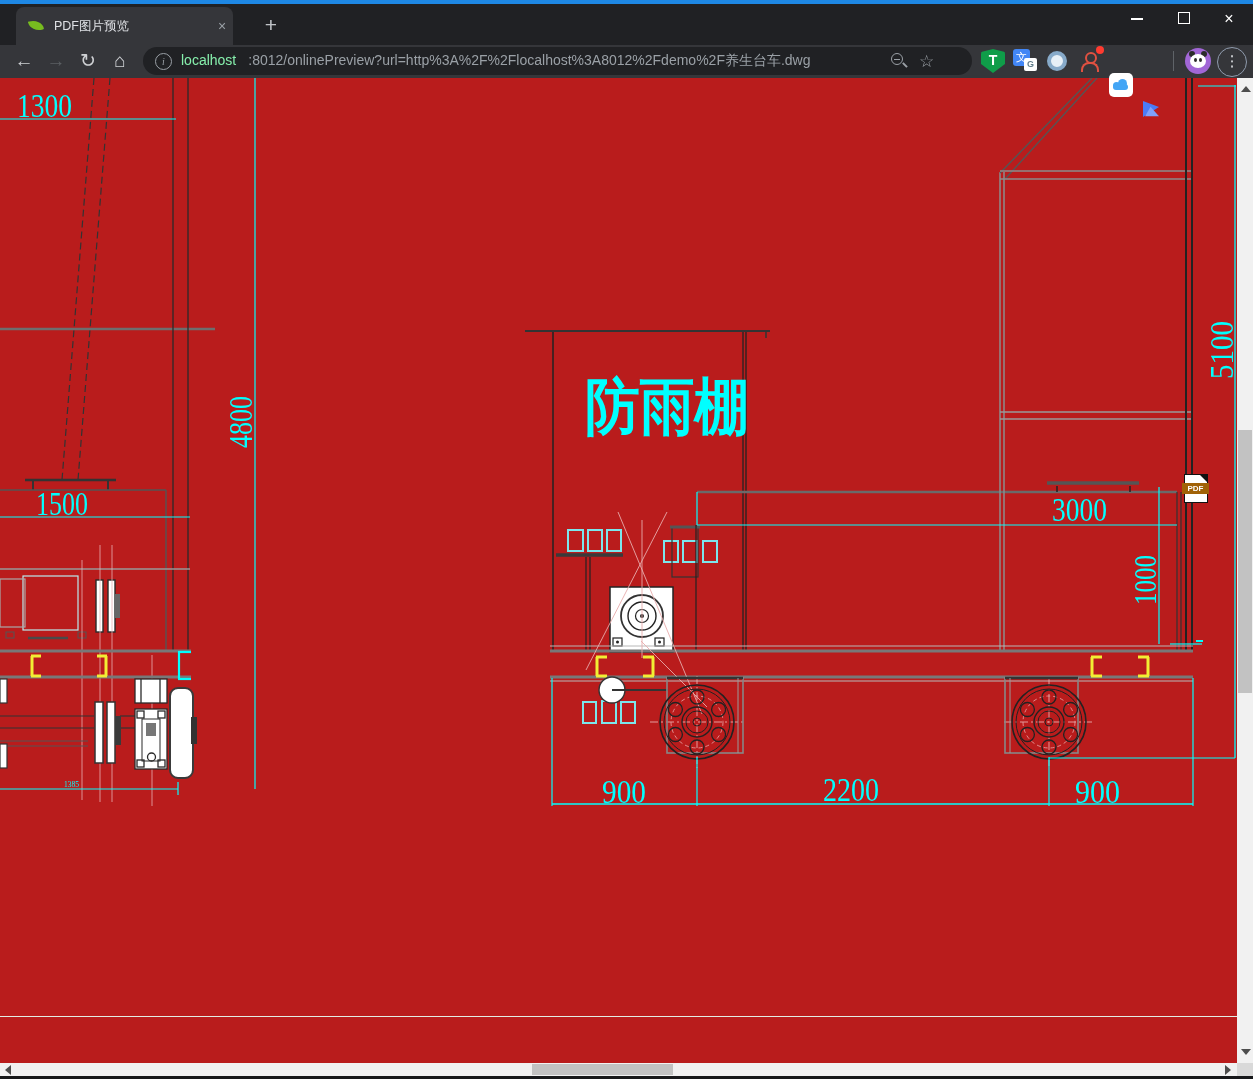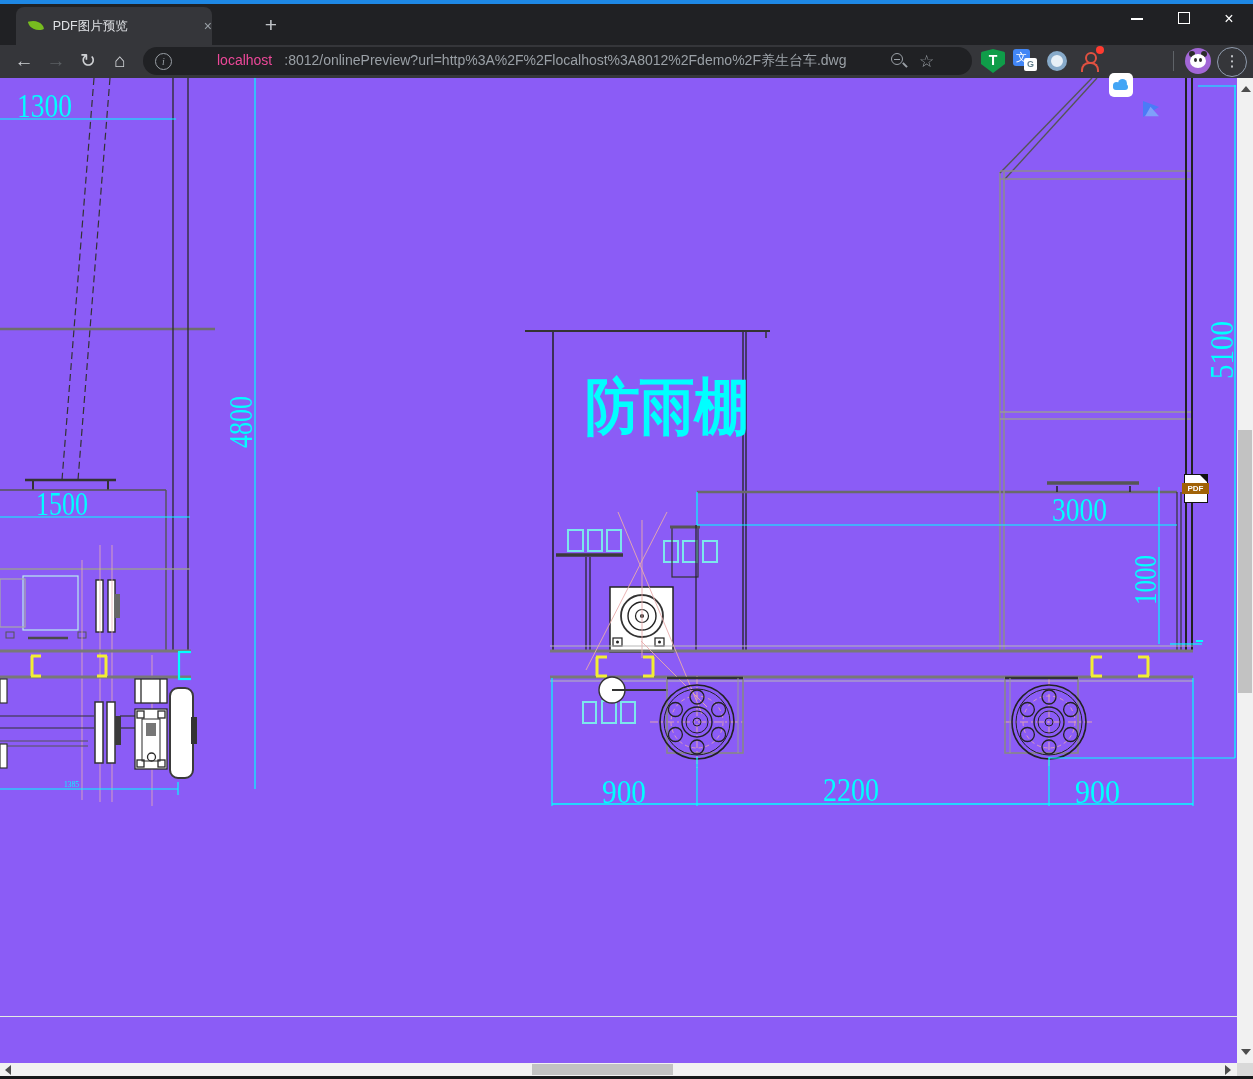--- a/index.html
+++ b/index.html
@@ -4,21 +4,21 @@
 <style>
   html,body{margin:0;padding:0;background:#000;}
   #app{position:relative;width:1253px;height:1079px;overflow:hidden;
        font-family:"Liberation Sans",sans-serif;background:#fff;}
   .abs{position:absolute;}
 
   
   #accent{left:0;top:0;width:1253px;height:4px;background:#1e88e5;z-index:30;}
   #tabbar{left:0;top:4px;width:1253px;height:41px;background:#202124;z-index:30;}
   #toolbar{left:0;top:45px;width:1253px;height:33px;background:#35363a;z-index:30;}
-  #tab{left:16px;top:7px;width:196px;height:38px;background:#35363a;
+  #tab{left:16px;top:7px;width:217px;height:38px;background:#35363a;
        border-radius:8px 8px 0 0;display:flex;align-items:center;z-index:31;}
   #tab .title{color:#dfe1e5;font-size:12.5px;margin-left:10px;white-space:nowrap;
        overflow:hidden;width:160px;}
   #favicon{width:16px;height:14px;margin-left:12px;position:relative;}
   #favicon .leaf{position:absolute;left:1px;top:1px;width:14px;height:11px;
        background:#77bc1f;border-radius:1% 95% 10% 95%;transform:rotate(-14deg);}
   .tab-close{color:#9aa0a6;font-size:14px;margin-left:4px;cursor:default;}
   #newtab{left:258px;top:12px;width:26px;height:26px;color:#c0c3c7;font-size:21px;
        font-weight:300;text-align:center;line-height:25px;z-index:31;}
   .winbtn{top:8px;width:30px;height:20px;color:#fff;text-align:center;z-index:32;}
@@ -29,21 +29,21 @@
   
   .navico{top:47px;width:28px;height:28px;color:#cfd1d4;font-size:19px;
         text-align:center;line-height:28px;z-index:31;}
   .dim-ico{color:#5c6064;}
   #addr{left:143px;top:47px;width:829px;height:28px;background:#202124;
         border-radius:14px;z-index:31;display:flex;align-items:center;}
   #info-ico{width:15px;height:15px;border:1.5px solid #9aa0a6;border-radius:50%;
         color:#9aa0a6;font-size:10px;line-height:15px;text-align:center;
         margin-left:12px;flex:none;font-family:"Liberation Serif",serif;font-style:italic;}
   #url{margin-left:9px;font-size:14px;white-space:nowrap;overflow:hidden;width:700px;}
-  #url .host{color:#ec4899;margin-left:36px;} #url .rest{color:#9aa0a6;padding-left:12px;}
+  #url .host{color:#86efac;} #url .rest{color:#9aa0a6;padding-left:12px;}
   #zoomico{position:relative;width:20px;height:20px;flex:none;margin-left:8px;}
   #zoomico .lens{position:absolute;left:2px;top:2px;width:10px;height:10px;
         border:1.7px solid #9aa0a6;border-radius:50%;}
   #zoomico .minus{position:absolute;left:5px;top:7.5px;width:6px;height:1.7px;background:#9aa0a6;}
   #zoomico .handle{position:absolute;left:13px;top:13px;width:6px;height:1.8px;
         background:#9aa0a6;transform:rotate(45deg);}
   #star{color:#9aa0a6;font-size:17px;margin-left:10px;flex:none;}
 
   .ext{top:49px;width:24px;height:24px;z-index:31;}
   .tm{background:#0f9d49;border-radius:5px;clip-path:polygon(50% 0,100% 12%,100% 62%,50% 100%,0 62%,0 12%);
@@ -72,21 +72,21 @@
   #avatar{left:1185px;top:48px;width:26px;height:26px;border-radius:50%;background:#a166d6;z-index:31;position:absolute;}
   #avatar .face{position:absolute;left:5px;top:6px;width:16px;height:14px;background:#fff;border-radius:50%;}
   #avatar .e1,#avatar .e2{position:absolute;top:3px;width:6px;height:6px;background:#2b2b2b;border-radius:50%;}
   #avatar .e1{left:4px;} #avatar .e2{left:16px;}
   #avatar .p1,#avatar .p2{position:absolute;top:10px;width:3px;height:4px;background:#2b2b2b;border-radius:50%;}
   #avatar .p1{left:9px;} #avatar .p2{left:14px;}
   #menu{left:1217px;top:47px;width:28px;height:28px;border:1.6px solid #8f9bad;border-radius:50%;
       color:#dfe1e5;font-size:15px;text-align:center;line-height:26px;z-index:31;letter-spacing:0;}
 
   
-  #canvas{left:0;top:78px;width:1237px;height:985px;background:#8b5cf6;z-index:1;}
+  #canvas{left:0;top:78px;width:1237px;height:985px;background:#b91c1c;z-index:1;}
   #cadsvg{position:absolute;left:0;top:0;}
   .dim{fill:#00ffff;font-family:"Liberation Serif",serif;}
   .cjk{fill:#00ffff;font-family:"Liberation Sans",sans-serif;font-weight:bold;}
 
   #pdfbtn{left:1184px;top:474px;width:24px;height:29px;background:#fff;border:1.6px solid #111;
       z-index:4;box-sizing:border-box;}
   #pdfbtn .fold{position:absolute;right:-1px;top:-1px;width:0;height:0;
       border-top:9px solid #111;border-left:9px solid transparent;}
   #pdfbtn .band{position:absolute;left:-3px;top:8px;width:27px;height:11px;background:#a16207;
       color:#fff;font-size:8px;font-weight:bold;text-align:center;line-height:11px;

